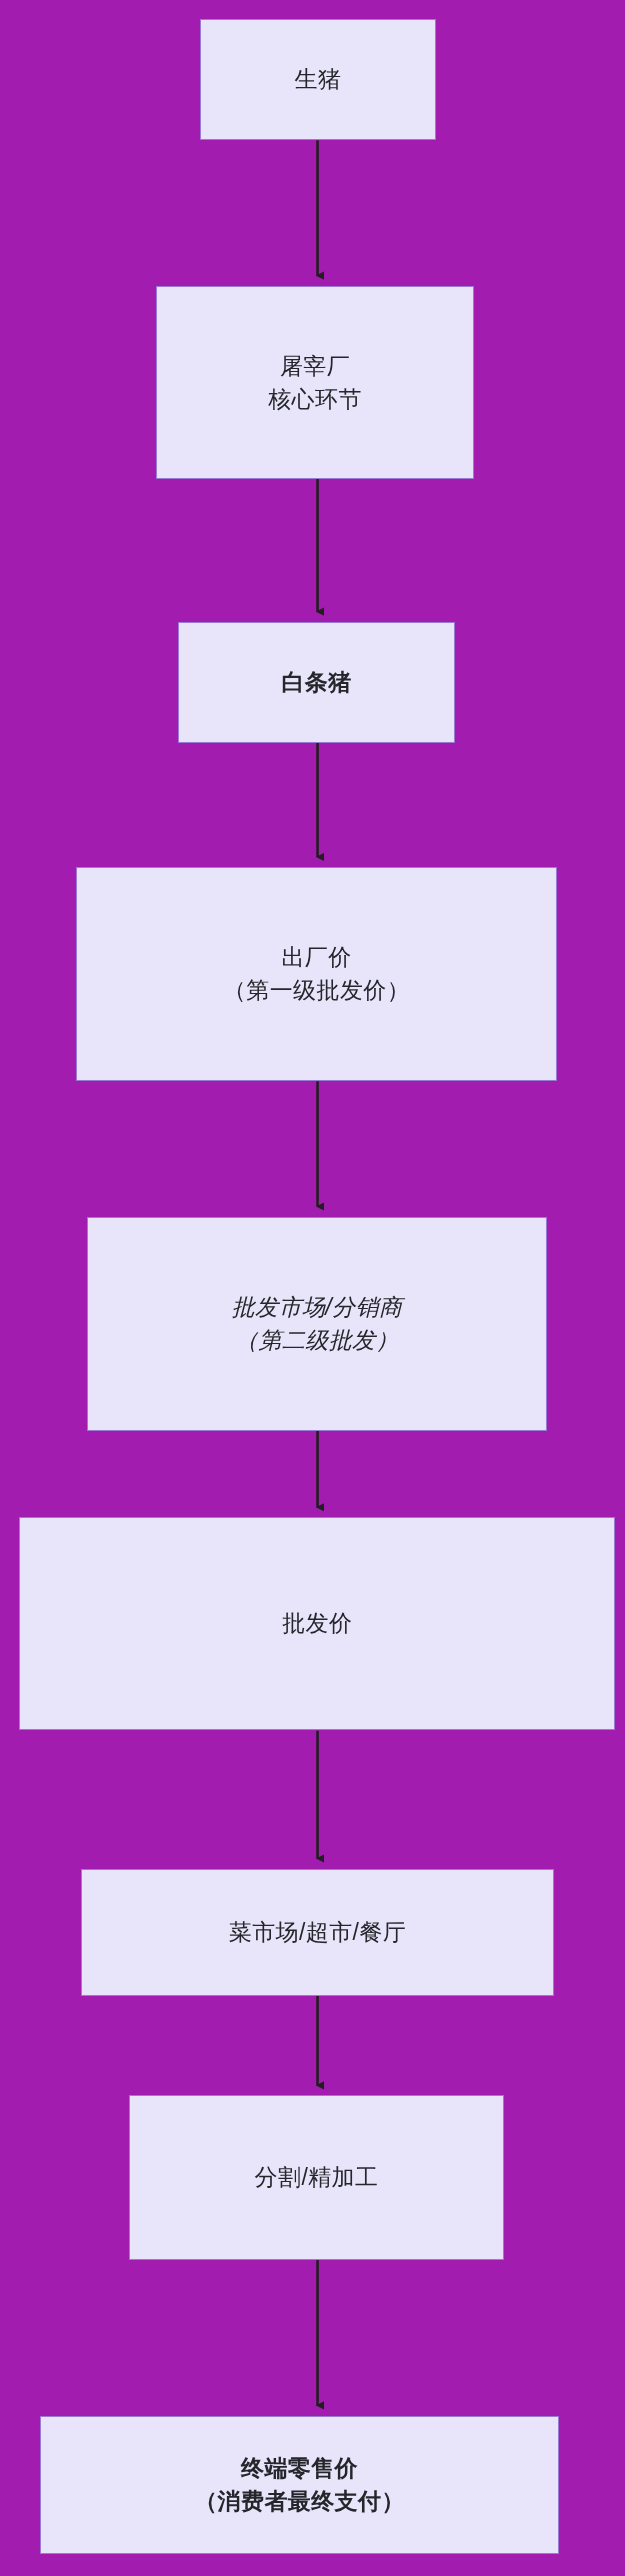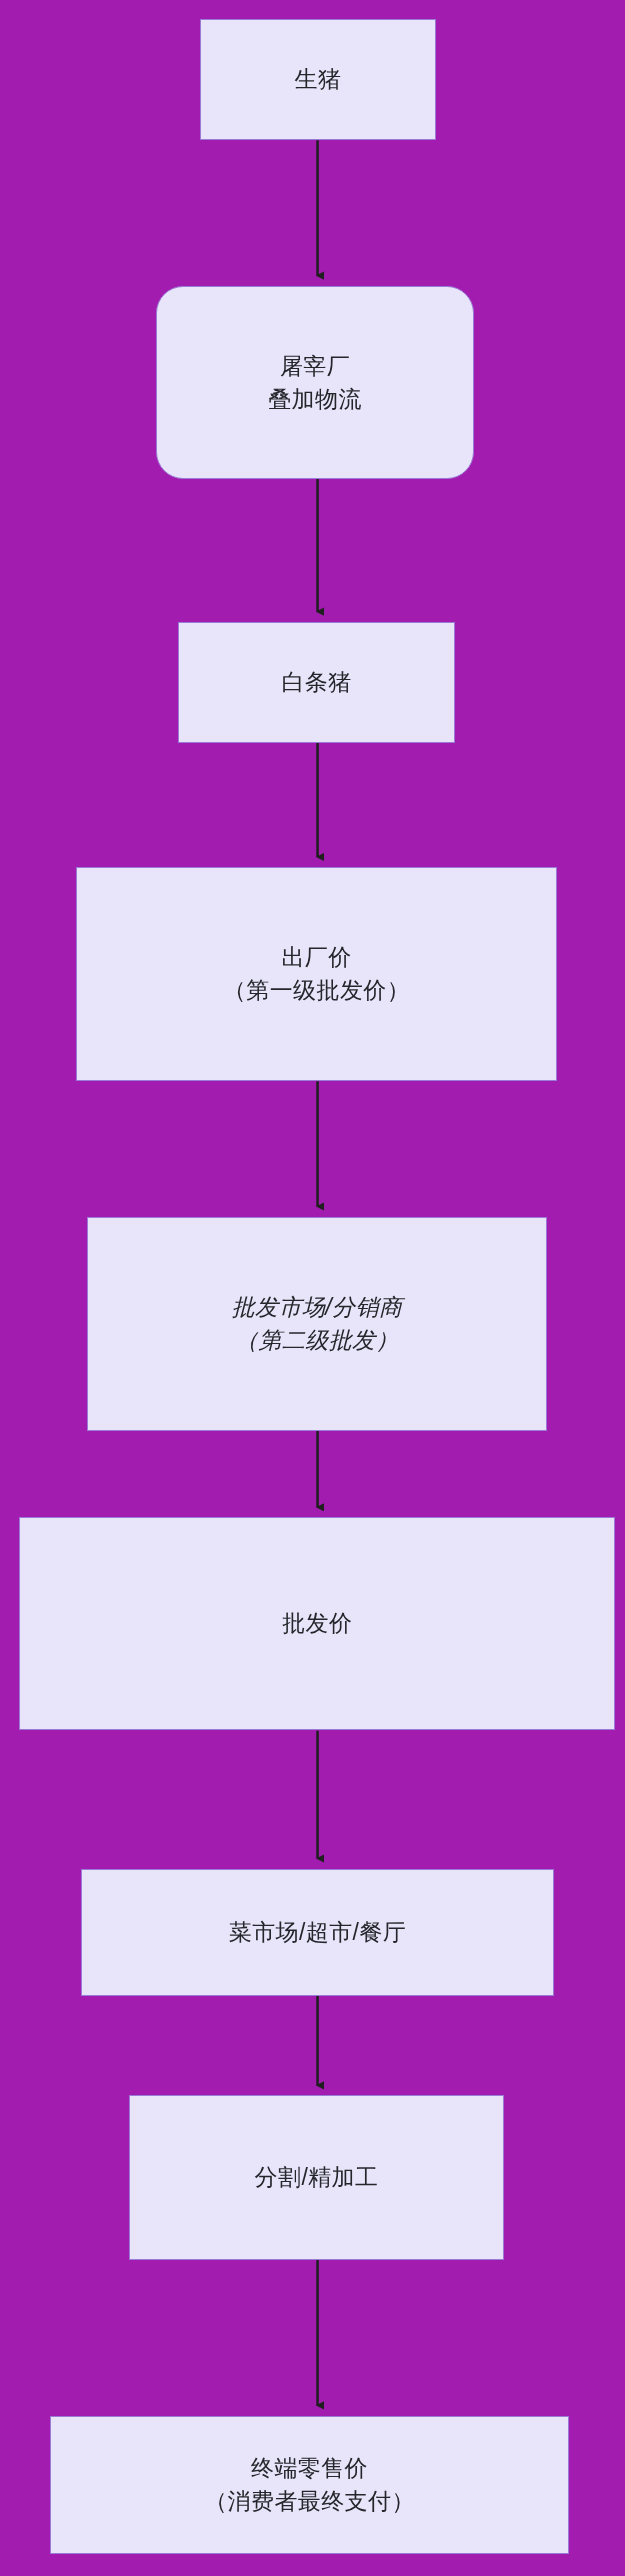--- a/index.html
+++ b/index.html
@@ -69,44 +69,44 @@
         <line x1="378" y1="2060" x2="378" y2="2212" stroke="#1f1f1f" stroke-width="3" marker-end="url(#arrowhead)"></line>
         <line x1="378" y1="2375" x2="378" y2="2482" stroke="#1f1f1f" stroke-width="3" marker-end="url(#arrowhead)"></line>
         <line x1="378" y1="2690" x2="378" y2="2863" stroke="#1f1f1f" stroke-width="3" marker-end="url(#arrowhead)"></line>
       </g>
   </svg>
 
   <div id="node-layer">
       <div class="node" style="left: 200px; top: 19.3px; width: 236px; height: 121px; background: rgb(232, 229, 250); border-color: rgb(154, 122, 214); color: rgb(36, 38, 43);">
         <span class="line1">生猪</span>
       </div>
-      <div class="node" style="left: 156px; top: 286px; width: 318px; height: 193px; background: rgb(232, 229, 250); border-color: rgb(154, 122, 214); color: rgb(36, 38, 43); border-radius: 27px;">
+      <div class="node" style="left: 156px; top: 286px; width: 318px; height: 193px; background: rgb(232, 229, 250); border-color: rgb(154, 122, 214); color: rgb(36, 38, 43);">
         <span class="line1">屠宰厂</span>
-        <span class="line2">叠加物流</span>
+        <span class="line2">核心环节</span>
       </div>
-      <div class="node" style="left: 178px; top: 622px; width: 277px; height: 121px; background: rgb(232, 229, 250); border-color: rgb(154, 122, 214); color: rgb(36, 38, 43);">
+      <div class="node" style="left: 178px; top: 622px; width: 277px; height: 121px; background: rgb(232, 229, 250); border-color: rgb(154, 122, 214); color: rgb(36, 38, 43); font-weight: bold;">
         <span class="line1">白条猪</span>
       </div>
       <div class="node" style="left: 76px; top: 867px; width: 481px; height: 214px; background: rgb(232, 229, 250); border-color: rgb(154, 122, 214); color: rgb(36, 38, 43); text-align: center;">
         <span class="line1">出厂价</span>
         <span class="line2">（第一级批发价）</span>
       </div>
       <div class="node" style="left: 87px; top: 1217px; width: 460px; height: 214px; background: rgb(232, 229, 250); border-color: rgb(154, 122, 214); color: rgb(36, 38, 43); font-style: italic;">
         <span class="line1">批发市场/分销商</span>
         <span class="line2">（第二级批发）</span>
       </div>
       <div class="node" style="left: 19.3px; top: 1517px; width: 596px; height: 213px; background: rgb(232, 229, 250); border-color: rgb(154, 122, 214); color: rgb(36, 38, 43);">
         <span class="line1">批发价</span>
       </div>
       <div class="node" style="left: 81px; top: 1869px; width: 473px; height: 127px; background: rgb(232, 229, 250); border-color: rgb(154, 122, 214); color: rgb(36, 38, 43); align-items: center;">
         <span class="line1">菜市场/超市/餐厅</span>
       </div>
       <div class="node" style="left: 129px; top: 2095px; width: 375px; height: 165px; background: rgb(232, 229, 250); border-color: rgb(154, 122, 214); color: rgb(36, 38, 43); align-items: center;">
         <span class="line1">分割/精加工</span>
       </div>
-      <div class="node" style="left: 50px; top: 2416px; width: 519px; height: 138px; background: rgb(232, 229, 250); border-color: rgb(154, 122, 214); color: rgb(36, 38, 43);">
+      <div class="node" style="left: 40px; top: 2416px; width: 519px; height: 138px; background: rgb(232, 229, 250); border-color: rgb(154, 122, 214); color: rgb(36, 38, 43); font-weight: bold;">
         <span class="line1">终端零售价</span>
         <span class="line2">（消费者最终支付）</span>
       </div>
     </div>
 
 </div>
 
 
 </body></html>

